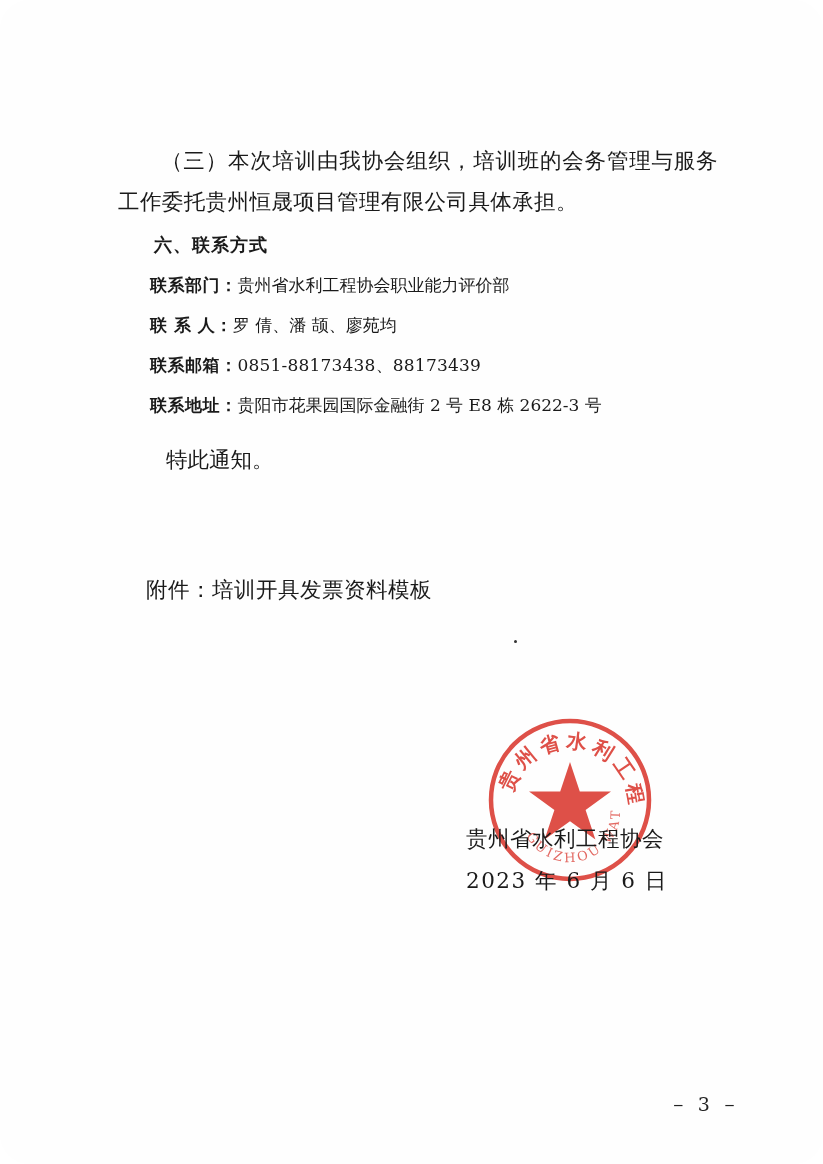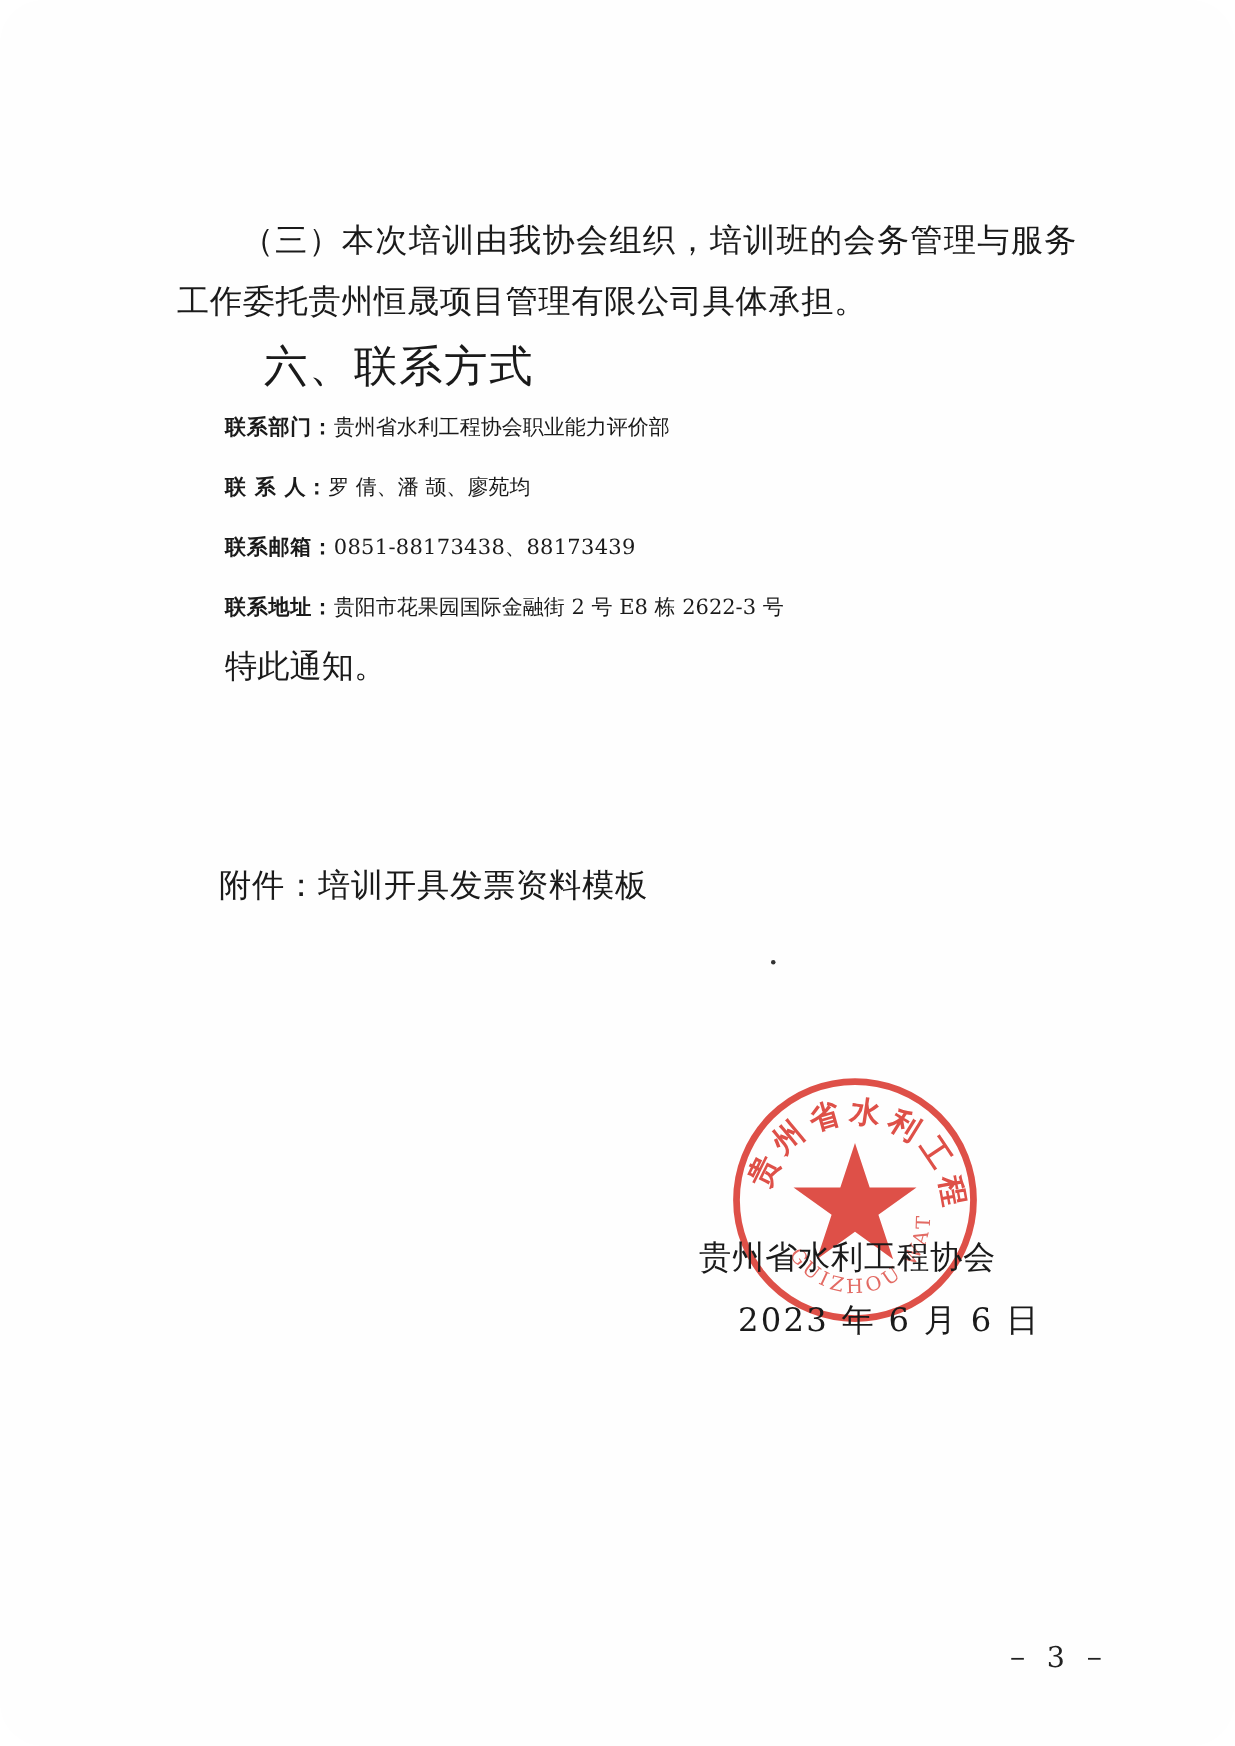--- a/index.html
+++ b/index.html
@@ -28,50 +28,51 @@
   }
   .para {
     font-size: 21.5px;
     line-height: 41px;
     text-indent: 2em;
     margin: 0 0 2px 0;
     letter-spacing: 0.4px;
     text-align: justify;
   }
   .heading {
-    font-size: 29px;
+    font-size: 18px;
     line-height: 41px;
-    font-weight: normal;
+    font-weight: bold;
     text-indent: 2em;
     margin: 0;
     letter-spacing: 1px;
   }
   .info-line {
-    font-size: 14px;
+    font-size: 17px;
     line-height: 40px;
     margin: 0;
     padding-left: 32px;
     white-space: nowrap;
   }
   .info-label {
     font-weight: bold;
     letter-spacing: 0.5px;
   }
   .info-value {
     font-weight: normal;
   }
   .mono-val {
     font-family: "DejaVu Serif", "Liberation Serif", serif;
     letter-spacing: 0.2px;
   }
   .closing {
     font-size: 21.5px;
     line-height: 40px;
-    margin: 0;
+    margin: 16px;
     padding-left: 32px;
+    font-family: Liberation Mono, monospace;
   }
   .attachment {
     position: absolute;
     left: 146px;
     top: 575px;
     font-size: 21.5px;
     letter-spacing: 0.5px;
   }
   .stray-dot {
     position: absolute;
@@ -86,21 +87,20 @@
     position: absolute;
     left: 466px;
     top: 818px;
     font-size: 21.5px;
     line-height: 42px;
     letter-spacing: 0.5px;
     z-index: 3;
   }
   .sig-date {
     letter-spacing: 1.5px;
-    margin-left: 26px;
   }
   .seal {
     position: absolute;
     left: 486px;
     top: 716px;
     width: 168px;
     height: 168px;
     z-index: 2;
     opacity: 0.86;
   }

